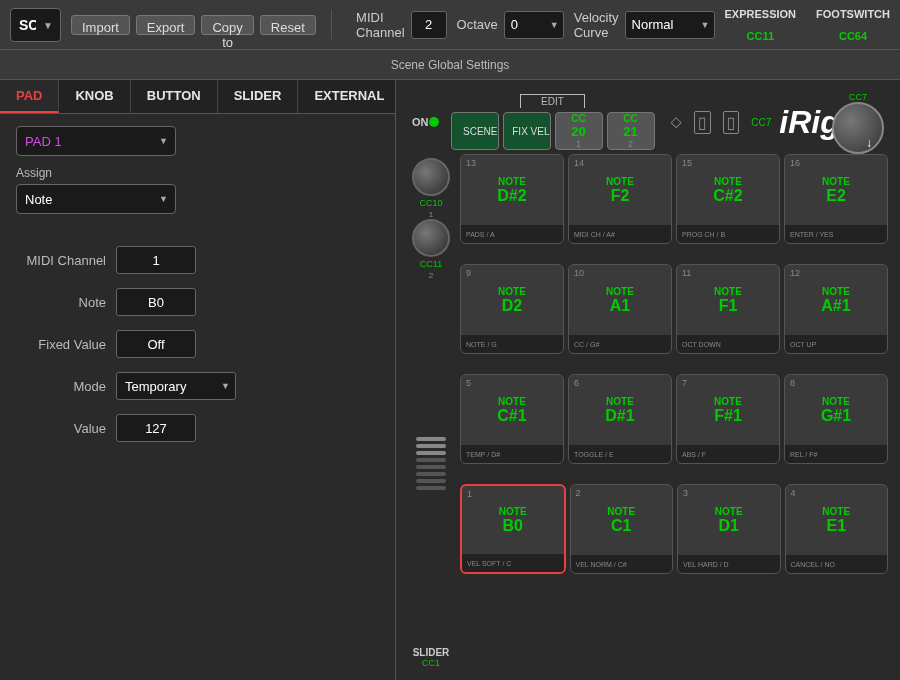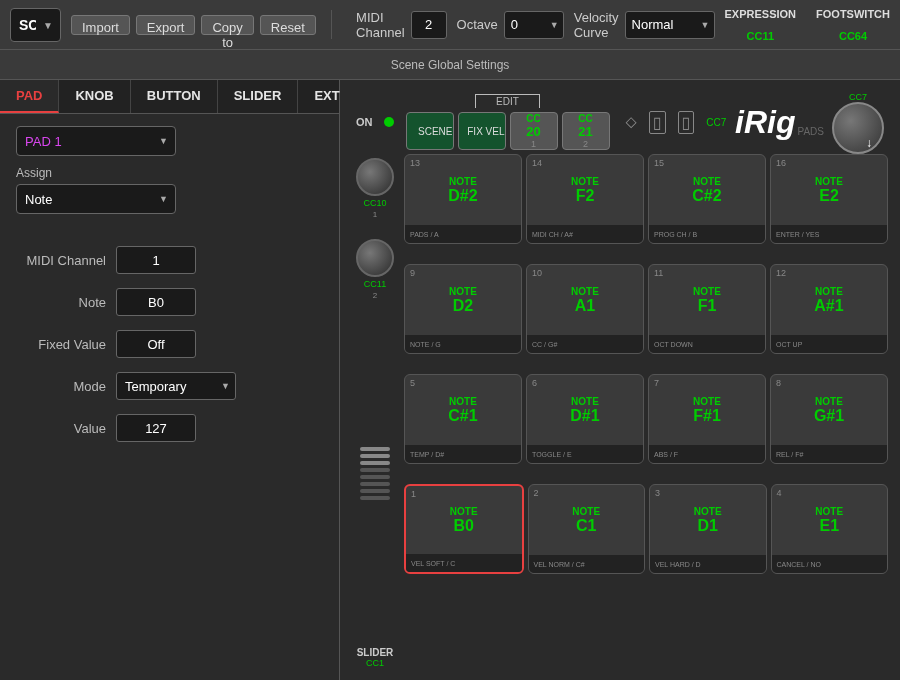--- a/index.html
+++ b/index.html
@@ -171,21 +171,21 @@
 
     
     .main-area {
       display: flex;
       flex: 1;
       overflow: hidden;
     }
 
     
     .left-panel {
-      width: 340px;
+      width: 396px;
       background: #2a2a2a;
       border-right: 1px solid #555;
       display: flex;
       flex-direction: column;
     }
 
     
     .tabs {
       display: flex;
       border-bottom: 1px solid #555;
@@ -335,21 +335,21 @@
       width: 100%;
       height: 100%;
       background: #2a2a2a;
       display: flex;
       flex-direction: column;
       padding: 8px;
     }
     .on-indicator {
       display: flex;
       align-items: center;
-      gap: 11px;
+      gap: 0;
       color: #ccc;
       font-size: 11px;
       font-weight: bold;
       margin-right: 4px;
     }
     .green-dot {
       width: 10px;
       height: 10px;
       background: #00cc00;
       border-radius: 50%;
@@ -669,21 +669,21 @@
           <div class="knob-circle" style="width:52px;height:52px;">
             <span style="position:absolute;bottom:2px;right:10px;color:#fff;font-size:12px;">↓</span>
           </div>
           <span style="color:#ccc;font-size:8px;text-align:center;line-height:1.2;">DATA<br>(PUSH)</span>
           <span style="color:#00cc00;font-size:9px;">CC22</span>
         </div>
       </div>
 
       <div style="display:flex; flex:1; gap:6px; padding: 0 4px 4px;">
 
-        <div style="display:flex; flex-direction:column; align-items:center; width:46px; gap:20px; padding-top:4px;">
+        <div style="display:flex; flex-direction:column; align-items:center; width:46px; gap:0; padding-top:4px;">
           <div class="knob-wrapper">
             <div class="knob-small"></div>
             <span class="knob-cc-label">CC10</span>
             <span style="color:#888;font-size:8px;">1</span>
           </div>
           <div class="knob-wrapper">
             <div class="knob-small"></div>
             <span class="knob-cc-label">CC11</span>
             <span style="color:#888;font-size:8px;">2</span>
           </div>

